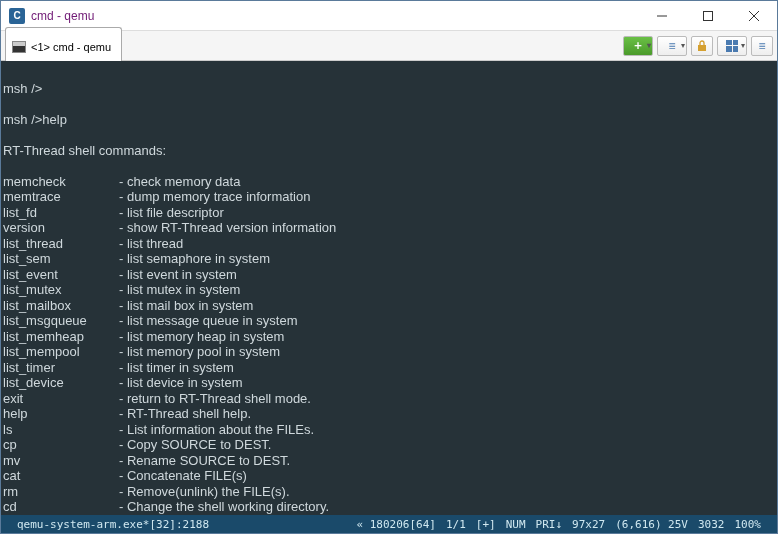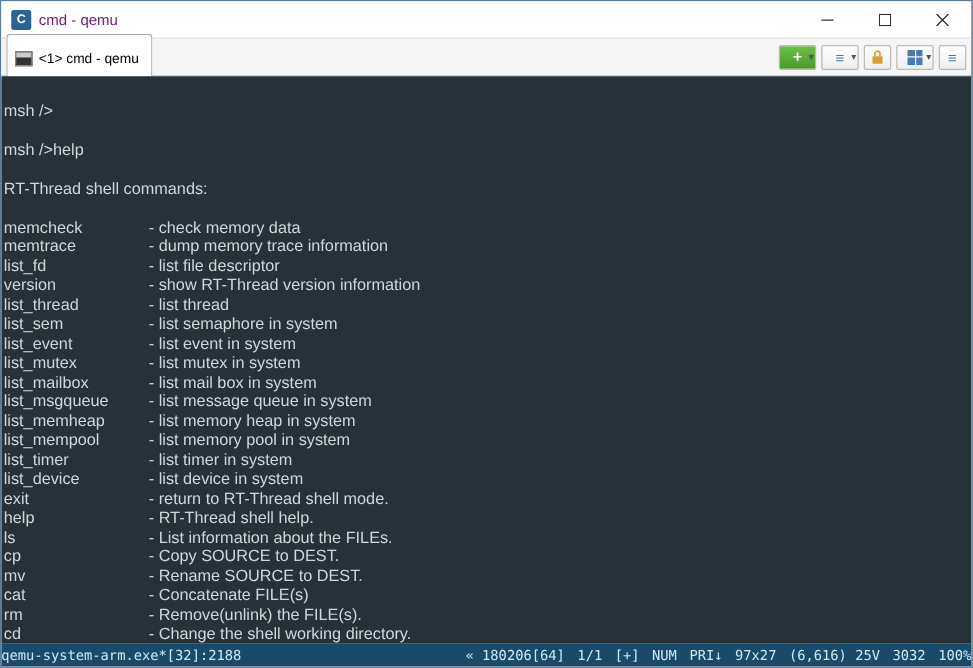--- a/index.html
+++ b/index.html
@@ -173,21 +173,21 @@
       min-width: 116px;
     }
     .statusbar {
       height: 18px;
       background: #1a4a6a;
       color: #d0e8f0;
       font-family: "Consolas", monospace;
       font-size: 11px;
       display: flex;
       align-items: center;
-      padding: 0 0;
+      padding: 0 16px;
     }
     .status-left { white-space: pre; }
     .status-right {
       margin-left: auto;
       white-space: pre;
       display: flex;
       gap: 10px;
     }
   </style>
 </head>

